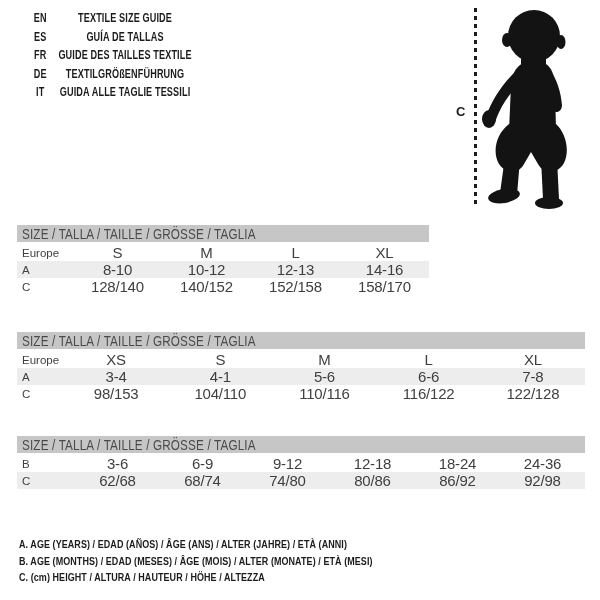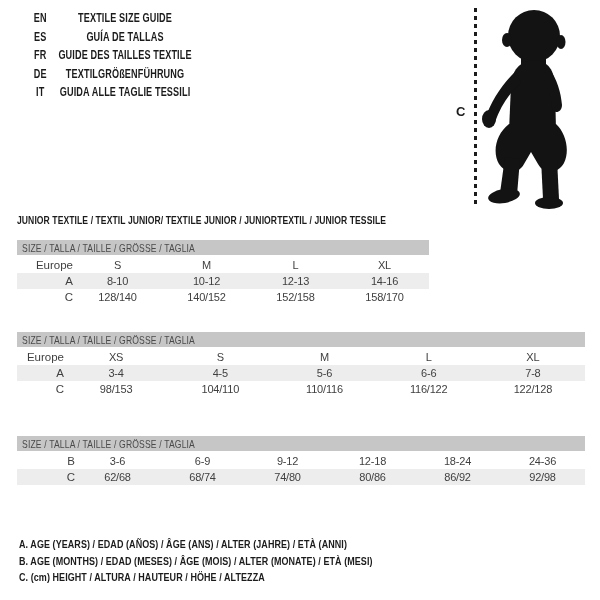--- a/index.html
+++ b/index.html
@@ -34,27 +34,27 @@
     font-size:11px;font-weight:bold;color:#1c1c1c;line-height:15px;white-space:nowrap;
     transform:scaleX(0.78);transform-origin:left top;letter-spacing:0.1px;
   }
   #sec0 table{margin-top:12px;width:412px;}
   #sec1 table{margin-top:13px;width:568px;}
   #sec2 table{margin-top:12px;width:568px;}
   table{border-collapse:collapse;table-layout:fixed;}
   #sec0 col.c0{width:56px;}
   #sec1 col.c0{width:47px;}
   #sec2 col.c0{width:58px;}
-  td{font-size:11px;color:#3f3f3f;height:16px;padding:0;vertical-align:middle;}
+  td{font-size:15px;color:#3f3f3f;height:16px;padding:0;vertical-align:middle;}
   tr.bar td{
     background:#c6c6c6;color:#4a4a4a;height:15px;padding-left:5px;
     border-bottom:2px solid #ffffff;white-space:nowrap;overflow:visible;
   }
   .bar-text{display:inline-block;transform:scaleX(0.78);transform-origin:left center;letter-spacing:0.2px;}
-  td.row-label{text-align:right;padding-left:5px;font-size:11.5px;}
+  td.row-label{text-align:left;padding-left:5px;font-size:11.5px;}
   td.val{text-align:center;letter-spacing:-0.2px;}
   tr.shaded td{background:#ededed;}
   
   .footnotes{position:absolute;left:19px;top:536px;}
   .footnotes div{
     font-size:11.5px;font-weight:bold;color:#1b1b1b;line-height:16.5px;white-space:nowrap;
     transform:scaleX(0.78);transform-origin:left top;letter-spacing:0.1px;
   }
 </style>
 </head>
@@ -109,23 +109,20 @@
 
     <path d="M62,154 L64,194 L80,194 L78,154 Z"></path>
 
     <ellipse cx="25" cy="191" rx="16" ry="7" transform="rotate(-9 25 191)"></ellipse>
 
     <ellipse cx="70" cy="198" rx="14" ry="6"></ellipse>
   </g>
 </svg>
 
 <section class="size-section" id="sec0">
-  <div class="tbl-title">
-      <div>JUNIOR TEXTILE / TEXTIL JUNIOR/ TEXTILE JUNIOR / JUNIORTEXTIL / JUNIOR TESSILE</div>
-    </div>
   <table>
       <colgroup>
         <col class="c0">
         <col>
         <col>
         <col>
         <col>
       </colgroup>
       <tbody>
         <tr class="bar">
@@ -174,21 +171,21 @@
           <td class="row-label">Europe</td>
           <td class="val">XS</td>
           <td class="val">S</td>
           <td class="val">M</td>
           <td class="val">L</td>
           <td class="val">XL</td>
         </tr>
         <tr class="shaded">
           <td class="row-label">A</td>
           <td class="val">3-4</td>
-          <td class="val">4-5</td>
+          <td class="val">4-1</td>
           <td class="val">5-6</td>
           <td class="val">6-6</td>
           <td class="val">7-8</td>
         </tr>
         <tr>
           <td class="row-label">C</td>
           <td class="val">98/153</td>
           <td class="val">104/110</td>
           <td class="val">110/116</td>
           <td class="val">116/122</td>

